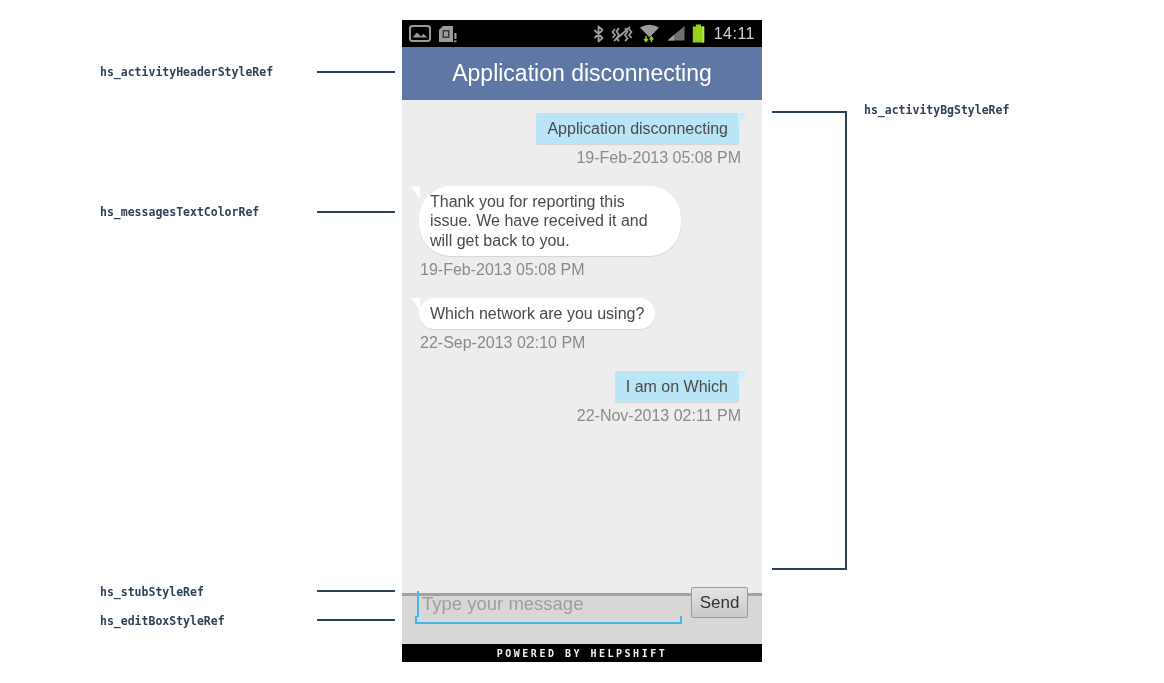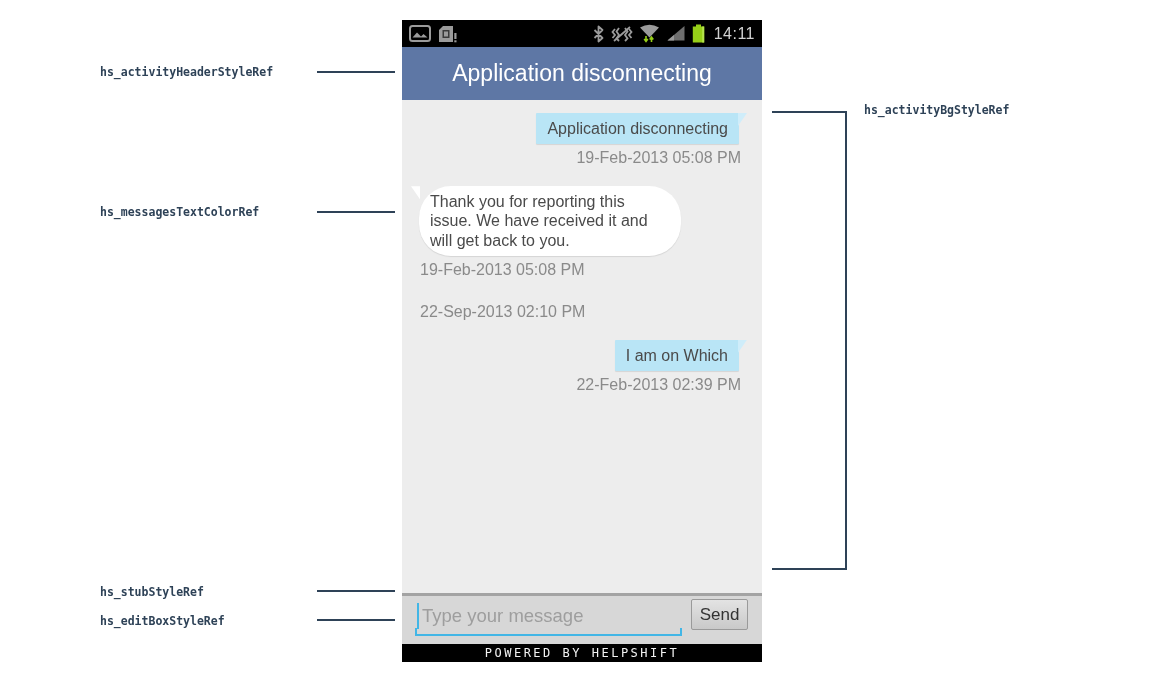--- a/index.html
+++ b/index.html
@@ -49,38 +49,38 @@
   .bubble.user  .tail { right:-8px; background:var(--usertail);
                         clip-path:polygon(0 0,100% 0,0 100%); }
   .bubble.admin .tail { left:-8px; background:var(--bubbleadmin);
                         clip-path:polygon(0 0,100% 0,100% 100%); }
   .ts { font-size:16px; color:var(--timestamp); margin-top:5px; }
   .msg-row.user .ts { margin-right:1px; }
   .msg-row.admin .ts { margin-left:1px; }
 
   .composer { flex:none; height:51px; background:var(--composerbg);
               border-top:3px solid var(--stub);
-              display:flex; align-items:flex-end; padding:0 14px 8px 13px; }
+              display:flex; align-items:flex-end; padding:0 14px 20px 13px; }
   .editbox { flex:1; height:38px; position:relative; display:flex; align-items:center;
              border-bottom:2px solid var(--accent); cursor:text; }
   .editbox::before, .editbox::after {
     content:""; position:absolute; bottom:-2px; width:2px; height:8px; background:var(--accent); }
   .editbox::before { left:0; } .editbox::after { right:0; }
   .caret { width:2px; height:26px; background:var(--accent); margin-left:2px; flex:none; }
   .placeholder { color:#9e9e9e; font-size:18.5px; margin-left:3px; white-space:nowrap;
                  overflow:hidden; }
   .send { flex:none; margin-left:9px; margin-bottom:6px; width:57px; height:31px;
           background:linear-gradient(#e3e3e3,#c9c9c9); border:1px solid #9a9a9a;
           border-radius:2px; font-family:"Liberation Sans", sans-serif;
           font-size:17px; color:#333; cursor:pointer;margin-top:8px; }
 
   .pfooter { flex:none; height:18px; background:#000; display:flex;
              align-items:center; justify-content:center; }
   .pfooter span { color:#f2f2f2; font-family:"DejaVu Sans Mono", monospace;
-                  font-weight:normal; font-size:12px; letter-spacing:2.5px; }
+                  font-weight:bold; font-size:10px; letter-spacing:2.5px; }
 </style>
 </head>
 <body>
 
 <div class="canvas">
 
   <div class="ann-label ann-left" style="top:65px">hs_activityHeaderStyleRef</div>
   <div class="ann-line" style="left:317px; top:71px; width:78px"></div>
 
   <div class="ann-label ann-left" style="top:205px">hs_messagesTextColorRef</div>
@@ -167,29 +167,33 @@
 
       <div class="msg-row admin">
         <div class="bubble admin">
           <span>Thank you for reporting this issue. We have received it and will get back to you.</span>
           <i class="tail"></i>
         </div>
         <div class="ts">19-Feb-2013 05:08 PM</div>
       </div>
 
       <div class="msg-row admin">
+        <div class="bubble admin">
+          <span>Which network are you using?</span>
+          <i class="tail"></i>
+        </div>
         <div class="ts">22-Sep-2013 02:10 PM</div>
       </div>
 
       <div class="msg-row user">
         <div class="bubble user">
           <span>I am on Which</span>
           <i class="tail"></i>
         </div>
-        <div class="ts">22-Feb-2013 02:39 PM</div>
+        <div class="ts">22-Nov-2013 02:11 PM</div>
       </div>
 
     </div>
 
     <div class="composer">
       <div class="editbox">
         <span class="caret"></span>
         <span class="placeholder">Type your message</span>
       </div>
       <button class="send">Send</button>

